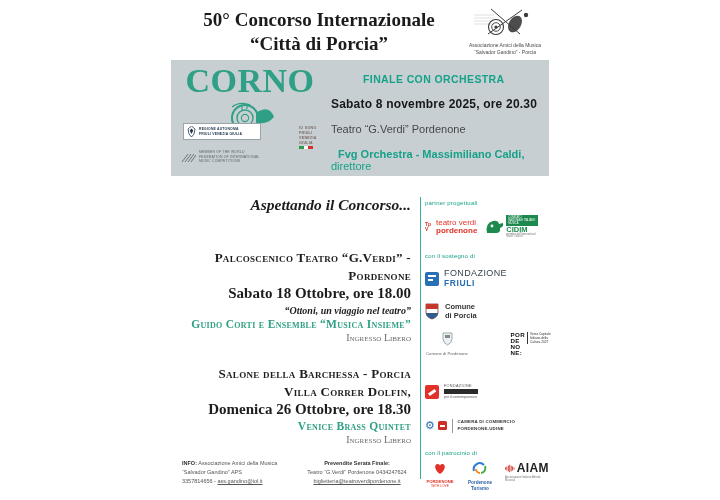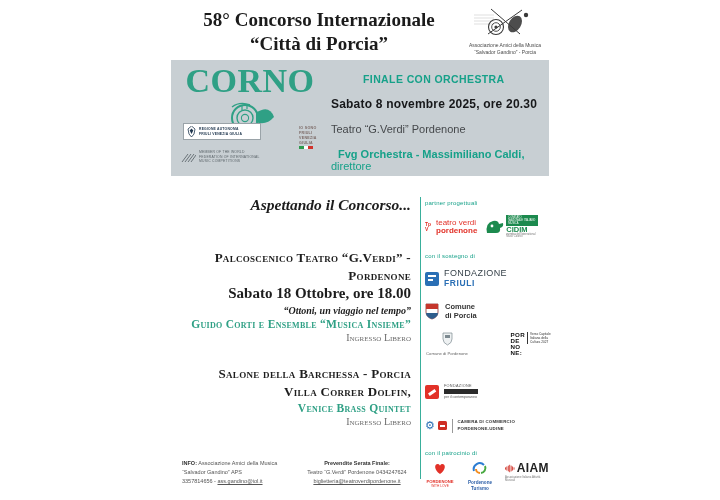--- a/index.html
+++ b/index.html
@@ -115,21 +115,21 @@
   .aiam-name{font-size:12px;font-weight:bold;color:#222;letter-spacing:.4px;}
   .aiam-cap{font-size:2.8px;color:#777;margin-top:1px;line-height:1.2;}
 </style>
 </head>
 <body>
 
 <div class="page">
   <div class="poster">
 
     <div class="title">
-      <div>58° Concorso Internazionale</div>
+      <div>50° Concorso Internazionale</div>
       <div>“Città di Porcia”</div>
     </div>
     <div class="assoc">
       <svg width="62" height="30" viewBox="0 0 62 30">
         <g stroke="#c9c9c9" stroke-width="0.6">
           <line x1="0" y1="8" x2="20" y2="8"></line>
             <line x1="0" y1="11" x2="20" y2="11"></line>
           <line x1="0" y1="14" x2="20" y2="14"></line>
             <line x1="0" y1="17" x2="20" y2="17"></line>
         </g>
@@ -209,28 +209,29 @@
         <div class="h-orch"><b>Fvg Orchestra - Massimiliano Caldi,</b><span> direttore</span></div>
       </div>
     </div>
 
     <div class="section-title">Aspettando il Concorso...</div>
     <div class="divider"></div>
 
     <div class="event ev1">
       <div class="ev-venue">Palcoscenico Teatro “G.Verdi” - Pordenone</div>
       <div class="ev-date">Sabato 18 Ottobre, ore 18.00</div>
-      <div class="ev-sub">“Ottoni, un viaggio nel tempo”</div>
+      <div class="ev-sub">“Ottoni, un viaggio nel teatro”</div>
       <div class="ev-perf">Guido Corti e Ensemble “Musica Insieme”</div>
       <div class="ev-free">Ingresso Libero</div>
     </div>
 
     <div class="event ev2">
       <div class="ev-venue">Salone della Barchessa - Porcia</div>
       <div class="ev-venue">Villa Correr Dolfin,</div>
+      <div class="ev-date">Domenica 26 Ottobre, ore 18.30</div>
       <div class="ev-perf">Venice Brass Quintet</div>
       <div class="ev-free">Ingresso Libero</div>
     </div>
 
     <div class="f-col f1">
       <div><b>INFO:</b><span> Associazione Amici della Musica</span></div>
       <div>“Salvador Gandino” APS</div>
       <div><span>3357814656 - </span><a href="#">ass.gandino@iol.it</a></div>
     </div>
     <div class="f-col f2">

